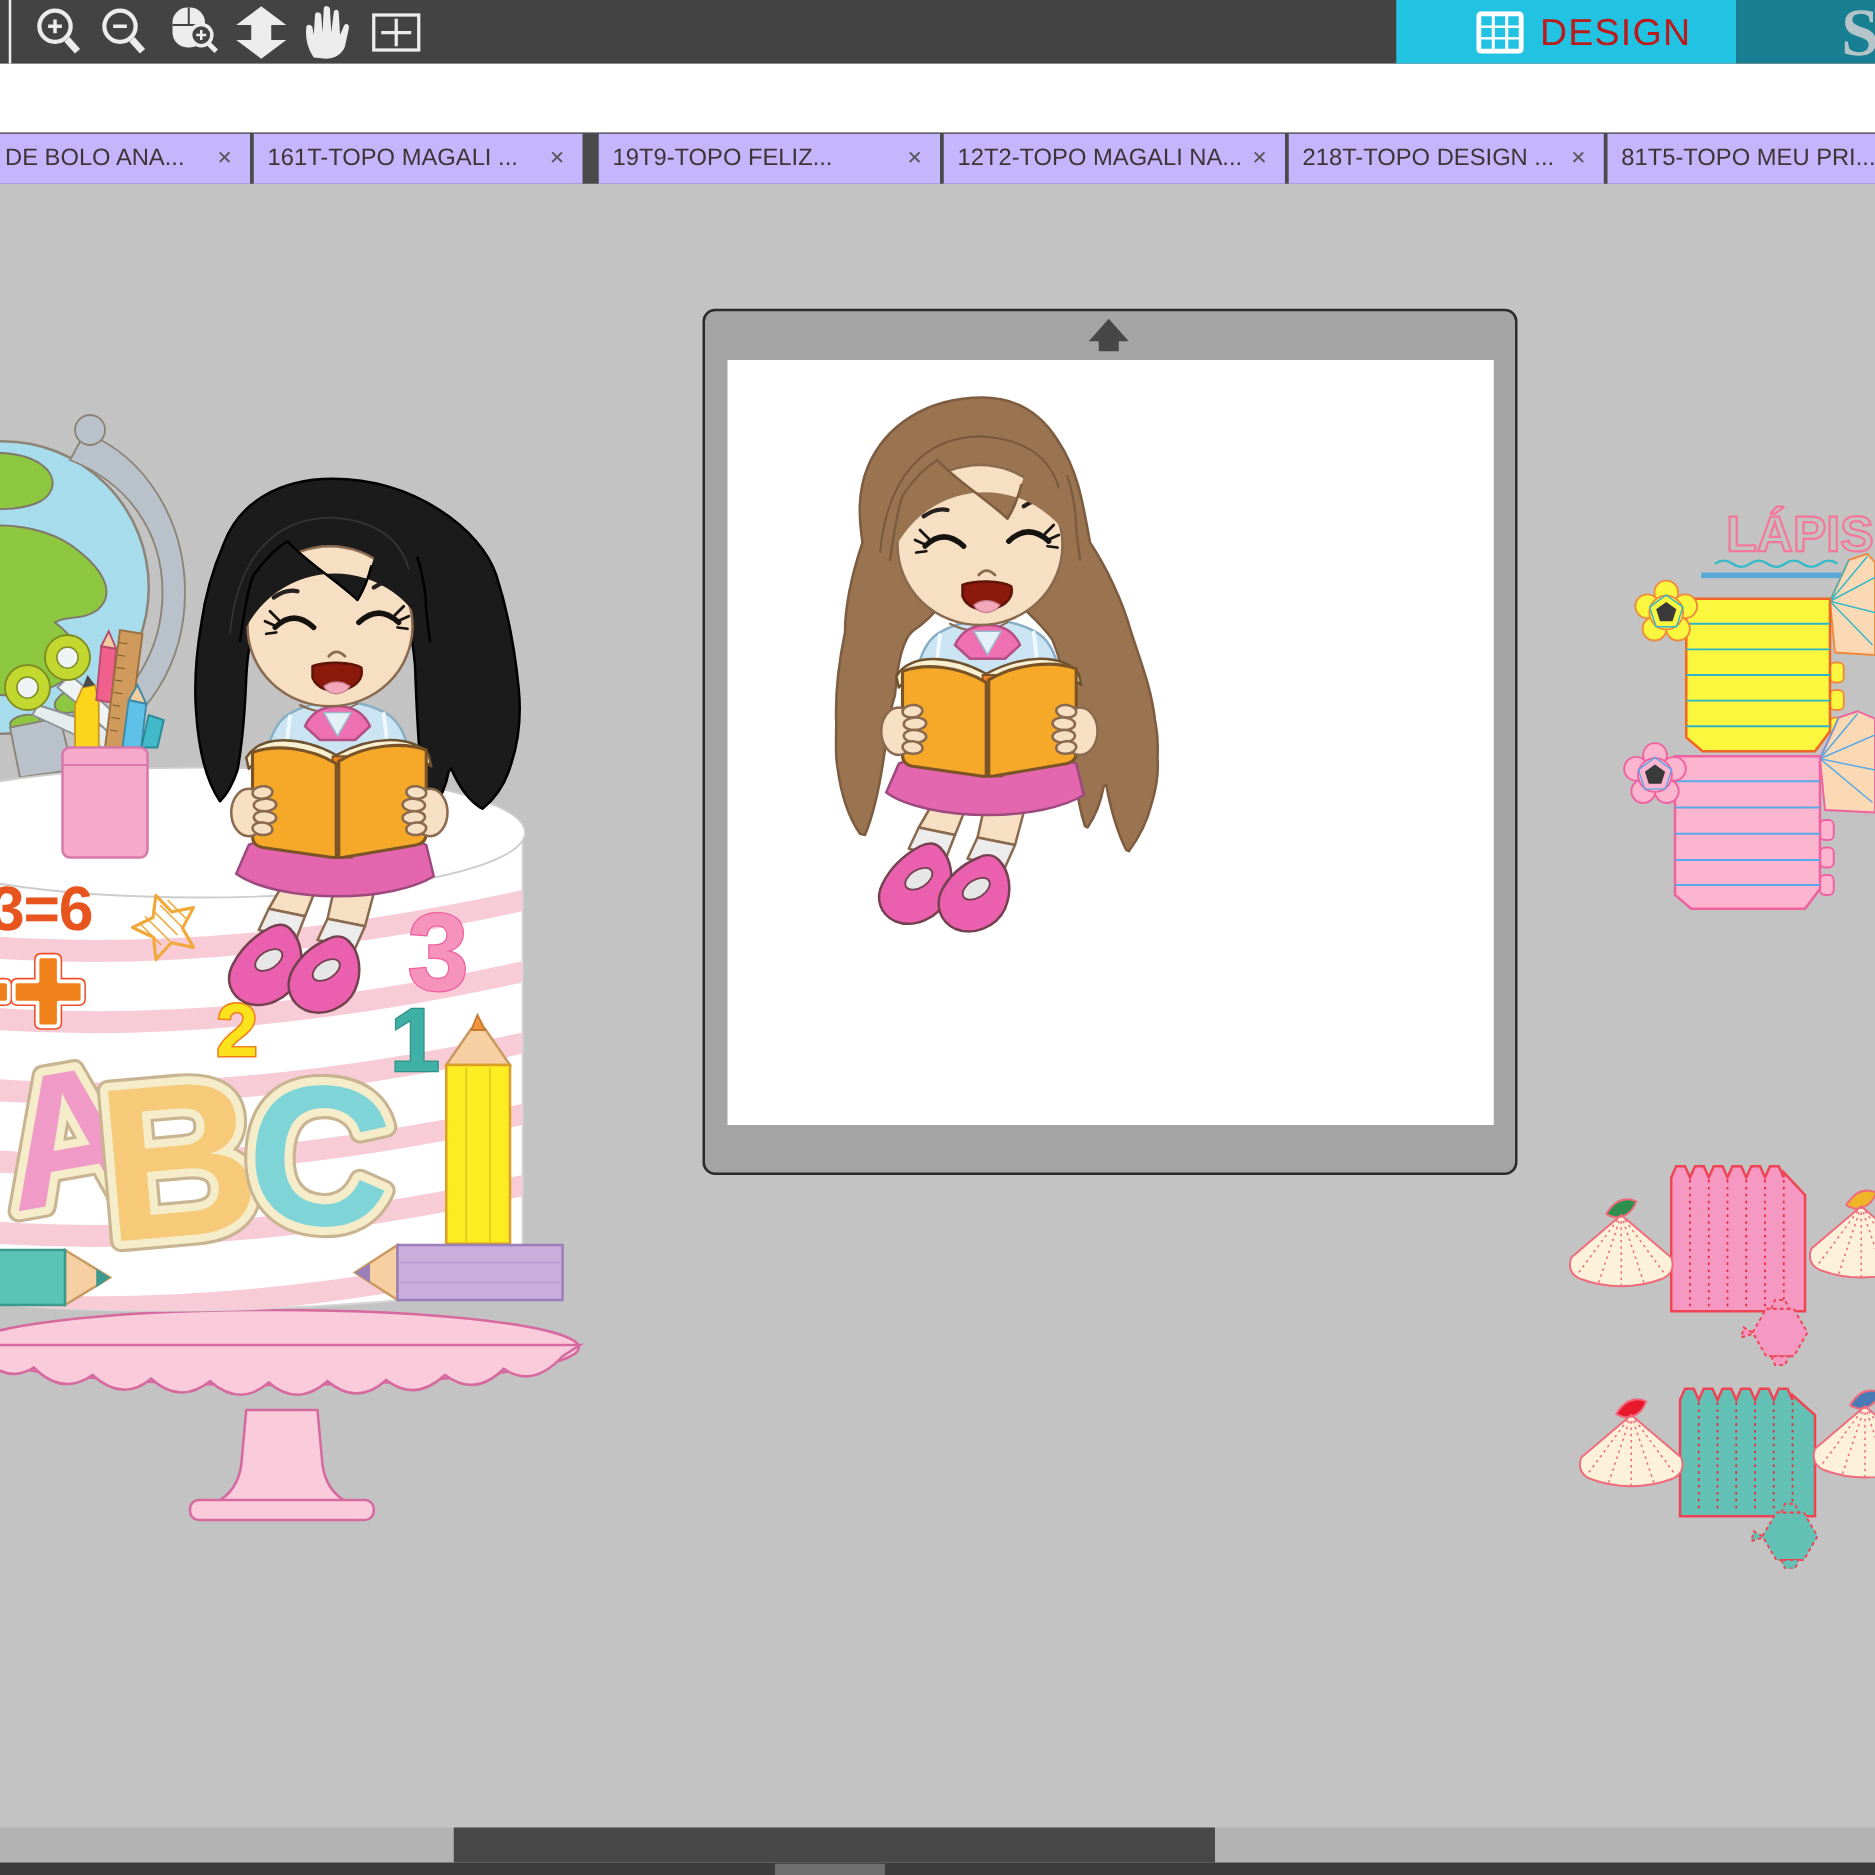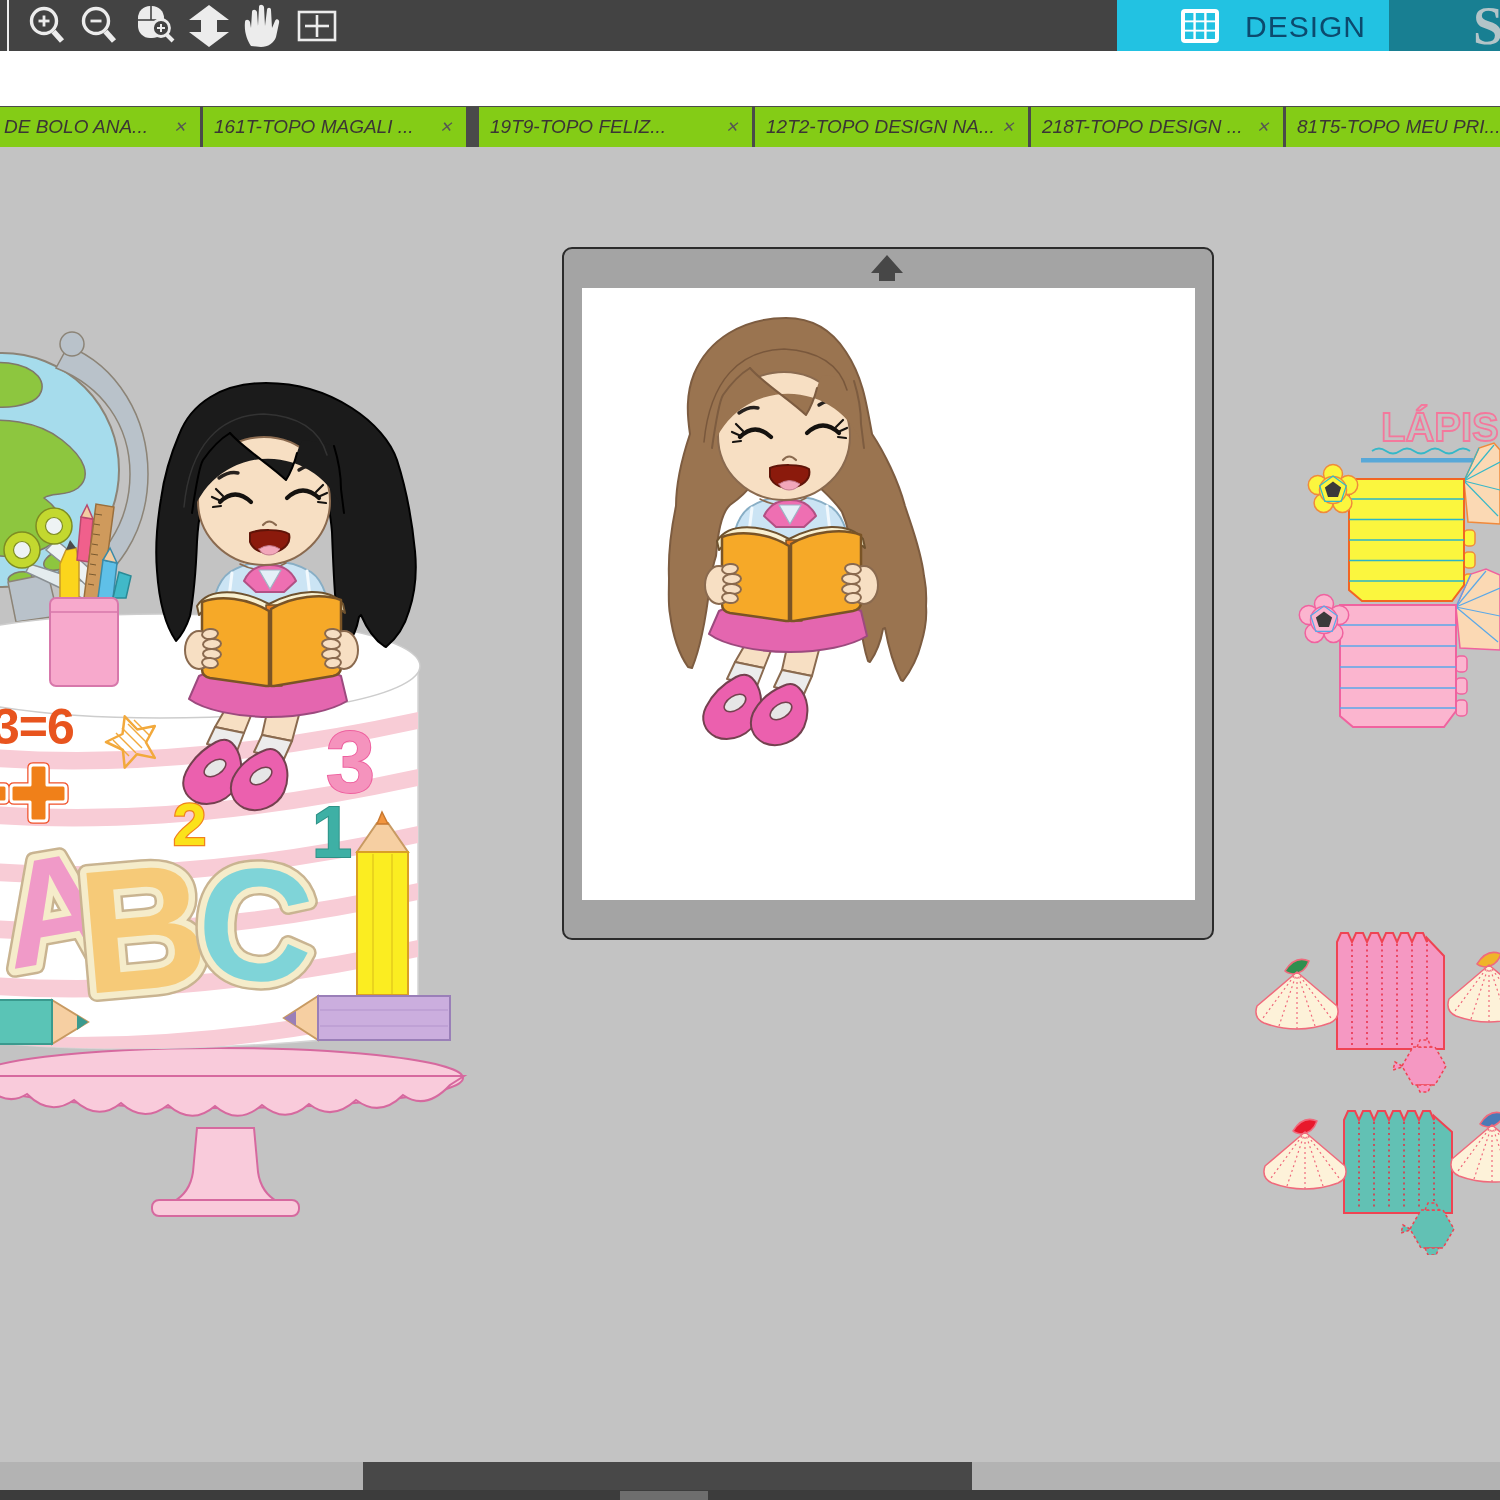--- a/index.html
+++ b/index.html
@@ -1,26 +1,26 @@
 <!DOCTYPE html>
 <html><head>
 <meta charset="utf-8">
 <style>
 html,body{margin:0;padding:0;width:1500px;height:1500px;overflow:hidden;background:#c3c3c3;font-family:"Liberation Sans",sans-serif;}
 .abs{position:absolute;}
 #toolbar{left:0;top:0;width:1500px;height:51px;background:#434343;}
 #whitestrip{left:0;top:51px;width:1500px;height:55px;background:#ffffff;}
 #tabbar{left:0;top:106px;width:1500px;height:41px;background:#4a4a4a;}
-.tab{position:absolute;top:1px;height:40px;background:#84cc16;color:#3b3535;font-size:19px;line-height:40px;white-space:nowrap;overflow:hidden;font-style:italic;}
+.tab{position:absolute;top:1px;height:40px;background:#c4b5fd;color:#3b3535;font-size:19px;line-height:40px;white-space:nowrap;overflow:hidden;}
 .tab .x{position:absolute;right:14px;top:0;color:#555;font-size:15px;}
 .tab .t{padding-left:11px;}
 #design{left:1117px;top:0;width:272px;height:51px;background:#22c2e2;}
 #teal{left:1389px;top:0;width:111px;height:51px;background:#187f92;overflow:hidden;}
 #darkline{left:1117px;top:51px;width:383px;height:3px;background:#3a3a3a;}
-#designtxt{left:1232px;top:0;width:160px;height:51px;line-height:53px;color:#0c4a6e;font-size:30px;letter-spacing:1px;margin-left:13px;}
+#designtxt{left:1232px;top:0;width:160px;height:51px;line-height:53px;color:#b91c1c;font-size:30px;letter-spacing:1px;}
 #sctrack{left:0;top:1462px;width:1500px;height:28px;background:#b3b3b3;}
 #scthumb{left:363px;top:1462px;width:609px;height:28px;background:#484848;}
 #botbar{left:0;top:1490px;width:1500px;height:10px;background:#3c3c3c;}
 #botseg{left:620px;top:1491px;width:88px;height:9px;background:#6e6e6e;}
 #mat{left:562px;top:247px;width:652px;height:693px;background:#a4a4a4;border:2px solid #2b2b2b;border-radius:10px;box-sizing:border-box;}
 #page{left:582px;top:288px;width:613px;height:612px;background:#ffffff;}
 </style>
 </head>
 <body>
 <div id="toolbar" class="abs"></div>
@@ -82,21 +82,21 @@
     </div>
   <div class="tab" style="left:203px;width:263px">
       <div class="t">161T-TOPO MAGALI ...</div>
       <div class="x">✕</div>
     </div>
   <div class="tab" style="left:479px;width:273px">
       <div class="t">19T9-TOPO FELIZ...</div>
       <div class="x">✕</div>
     </div>
   <div class="tab" style="left:755px;width:273px">
-      <div class="t">12T2-TOPO DESIGN NA...</div>
+      <div class="t">12T2-TOPO MAGALI NA...</div>
       <div class="x">✕</div>
     </div>
   <div class="tab" style="left:1031px;width:252px">
       <div class="t">218T-TOPO DESIGN ...</div>
       <div class="x">✕</div>
     </div>
   <div class="tab" style="left:1286px;width:214px">
       <div class="t">81T5-TOPO MEU PRI...</div>
     </div>
 </div>

